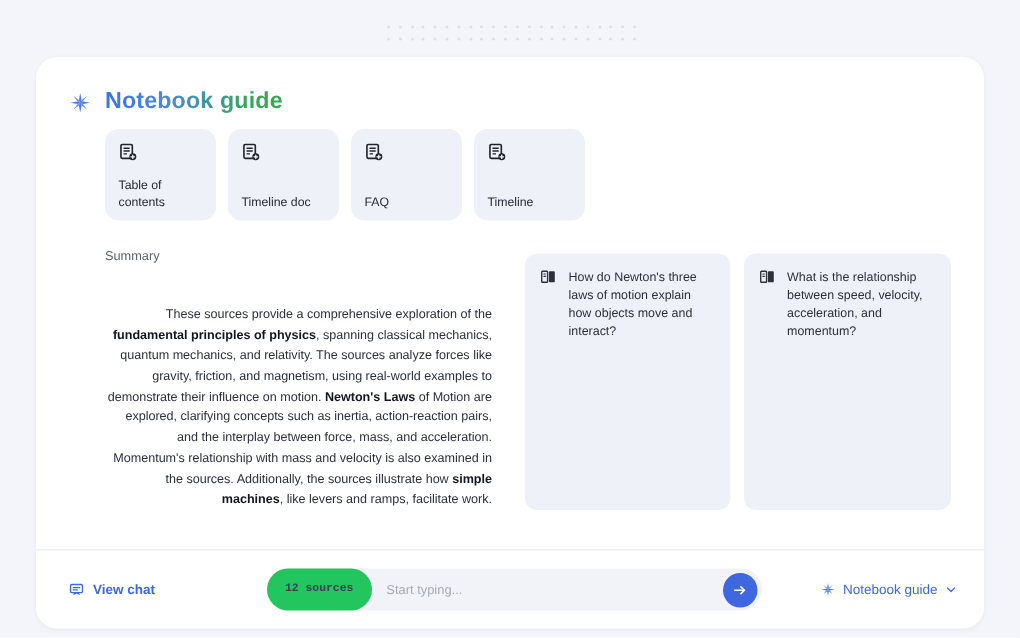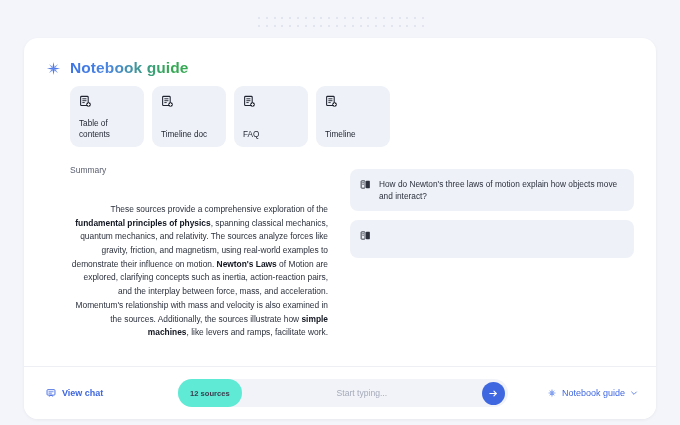--- a/index.html
+++ b/index.html
@@ -114,21 +114,21 @@
     font-size: 8.4px;
     line-height: 1.63;
     color: #2b303c;
     text-align: right;
   }
   .summary-text b { font-weight: bold; color: #11151f; }
 
   .q-col {
     flex: 1;
     display: flex;
-    flex-direction: column;
+    flex-direction: row;
     gap: 9px;
     padding-top: 4px;
   }
   .q-card {
     background: #eef1f7;
     border-radius: 8px;
     padding: 9px 11px 9px 10px;
     display: flex;
     gap: 8px;
     align-items: flex-start;
@@ -173,41 +173,41 @@
     background: #f1f3f8;
     border-radius: 14px;
     display: flex;
     align-items: center;
     padding-right: 3px;
     position: relative;
     max-width: 330px;
   }
   .sources-pill {
     height: 28px;
-    background: #5eead4;
+    background: #22c55e;
     border-radius: 14px;
     display: flex;
     align-items: center;
     padding: 0 12px;
     font-size: 7.6px;
     font-weight: bold;
     color: #3a4050;
     cursor: pointer;
     flex: none;
+    font-family: Liberation Mono, monospace;
   }
   .composer-input {
     flex: 1;
     border: none;
     background: transparent;
     outline: none;
     font-family: "Liberation Sans", sans-serif;
     font-size: 8.6px;
     color: #2b303c;
     padding: 0 10px;
-    text-align: center;
   }
   .composer-input::placeholder { color: #a6abba; }
   .send-btn {
     width: 23px; height: 23px;
     border-radius: 50%;
     background: #3f67e0;
     border: none;
     display: flex;
     align-items: center;
     justify-content: center;
@@ -361,20 +361,21 @@
           </svg>
           <div class="q-text">How do Newton's three laws of motion explain how objects move and interact?</div>
         </div>
         <div class="q-card">
           <svg class="q-icon" viewBox="0 0 24 24">
             <rect x="2.5" y="4" width="8.5" height="16" rx="1.2" fill="none" stroke="#2b303c" stroke-width="2"></rect>
             <rect x="13" y="4" width="8.5" height="16" rx="1.2" fill="#2b303c"></rect>
             <line x1="5" y1="8" x2="8.5" y2="8" stroke="#2b303c" stroke-width="1.6"></line>
             <line x1="5" y1="11.5" x2="8.5" y2="11.5" stroke="#2b303c" stroke-width="1.6"></line>
           </svg>
+          <div class="q-text">What is the relationship between speed, velocity, acceleration, and momentum?</div>
         </div>
       </div>
   </div>
 
   <div class="footer">
     <div class="view-chat">
       <svg viewBox="0 0 24 24">
         <rect x="2.5" y="4" width="19" height="13" rx="2" fill="none" stroke="#3f67e0" stroke-width="2.2"></rect>
         <path d="M7 20 L12 17 L17 20" fill="none" stroke="#3f67e0" stroke-width="2.2" stroke-linejoin="round"></path>
         <line x1="6" y1="9" x2="18" y2="9" stroke="#3f67e0" stroke-width="1.8"></line>

